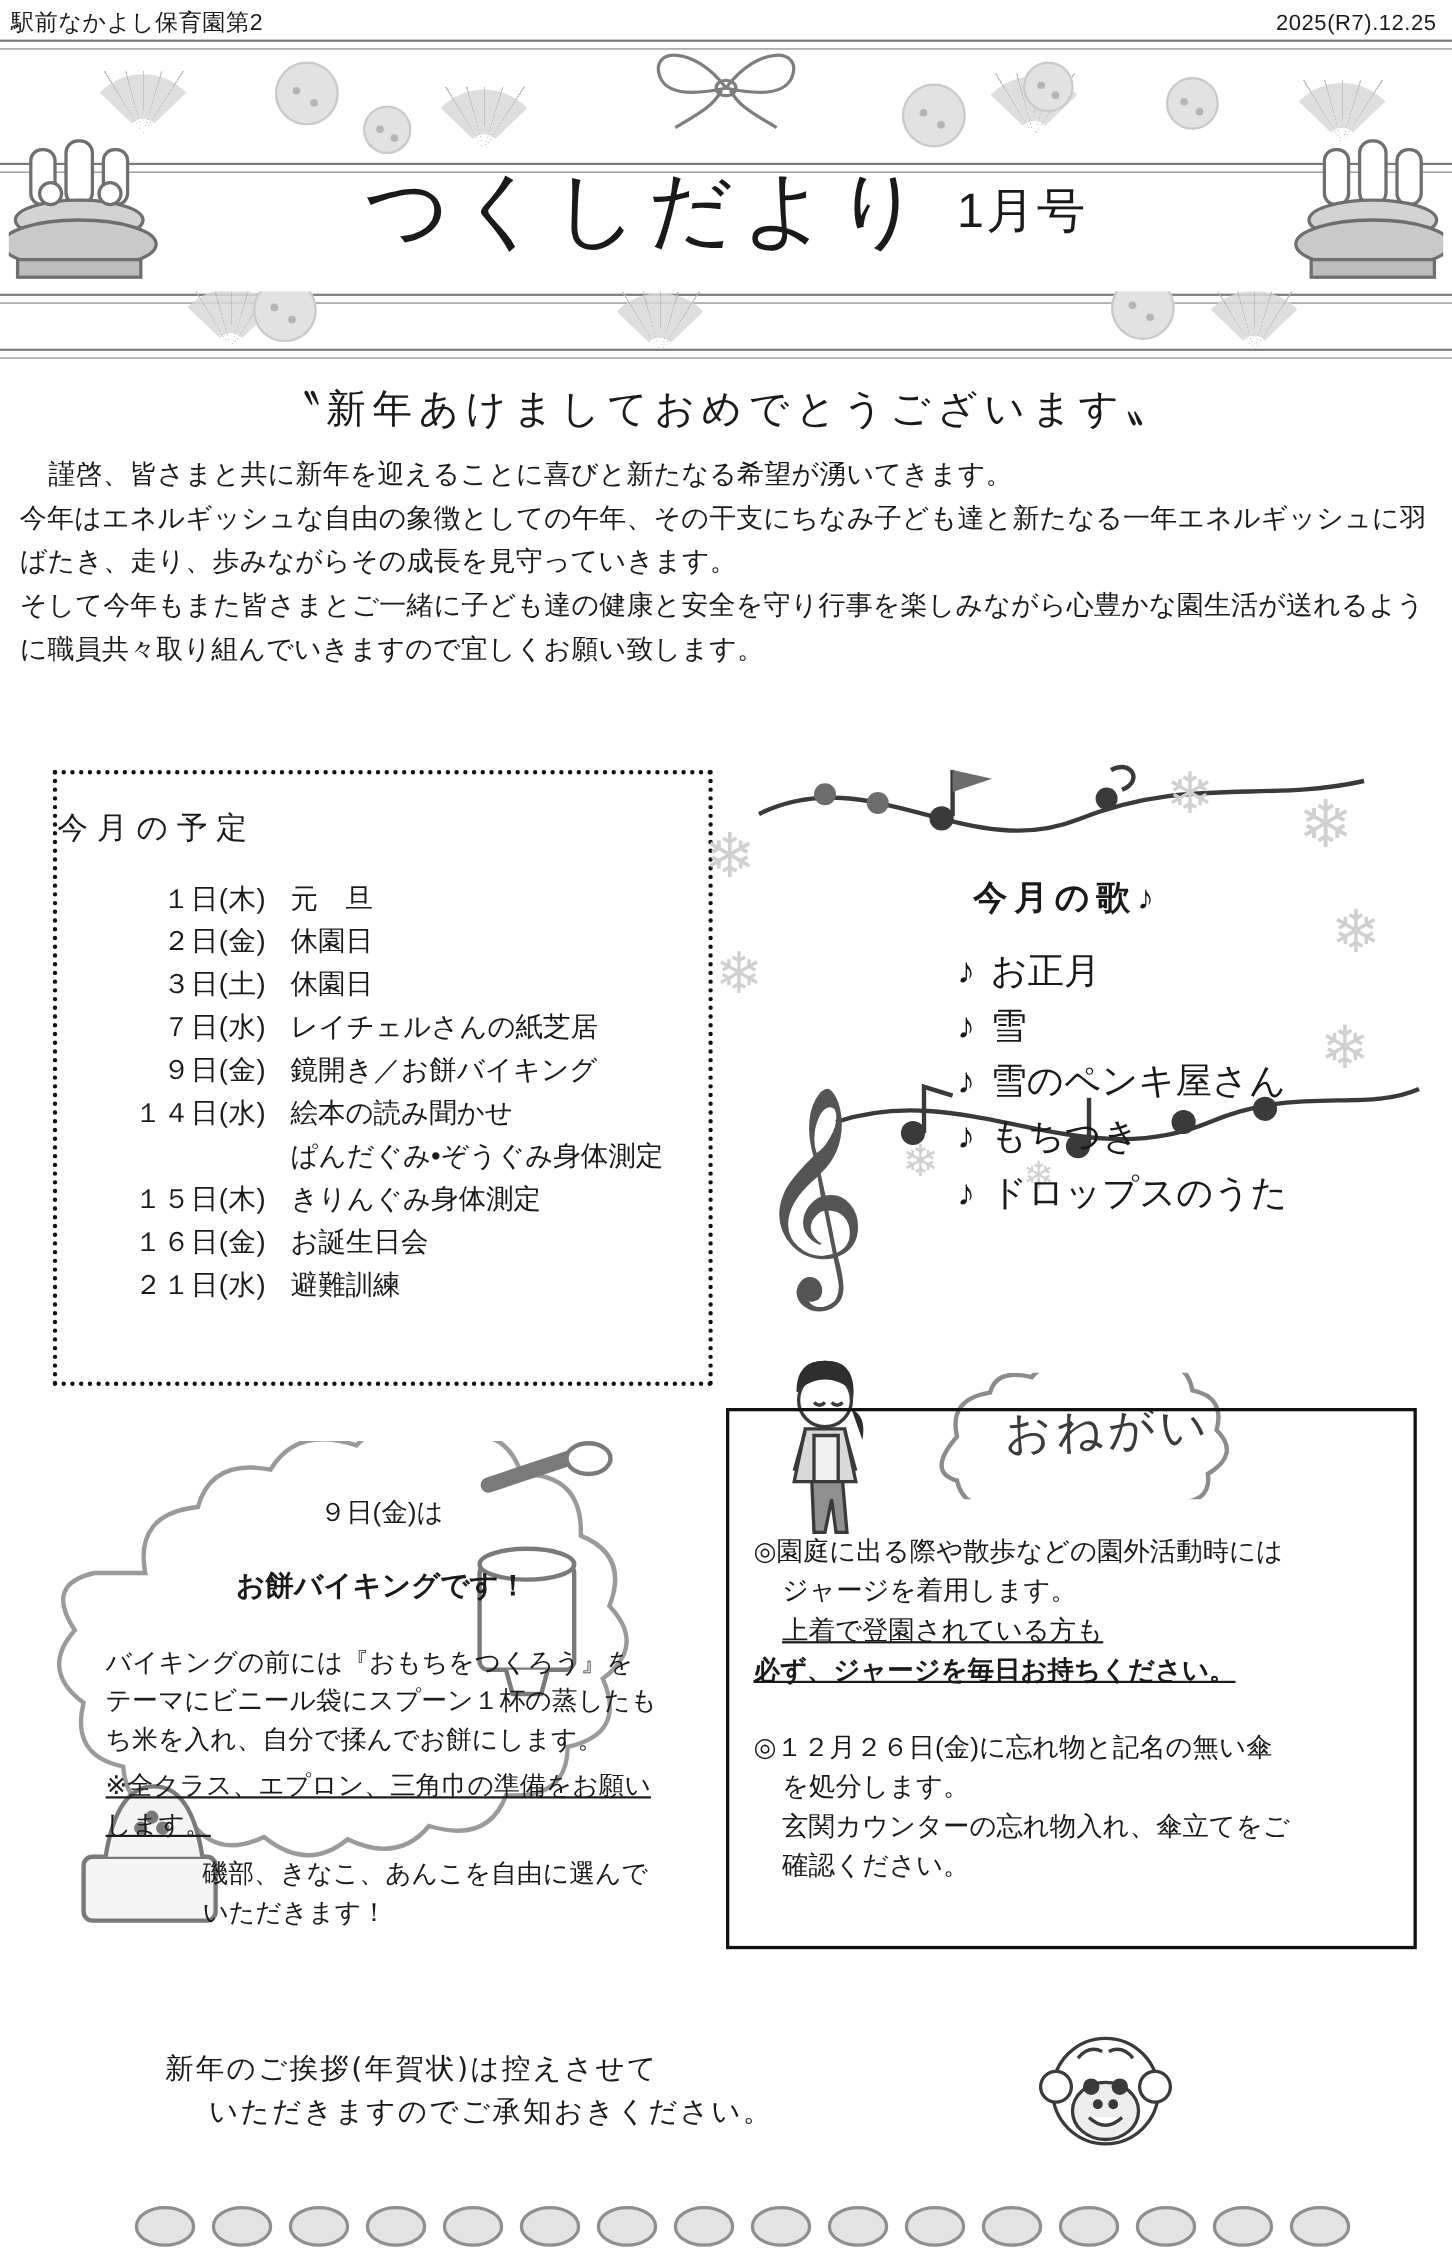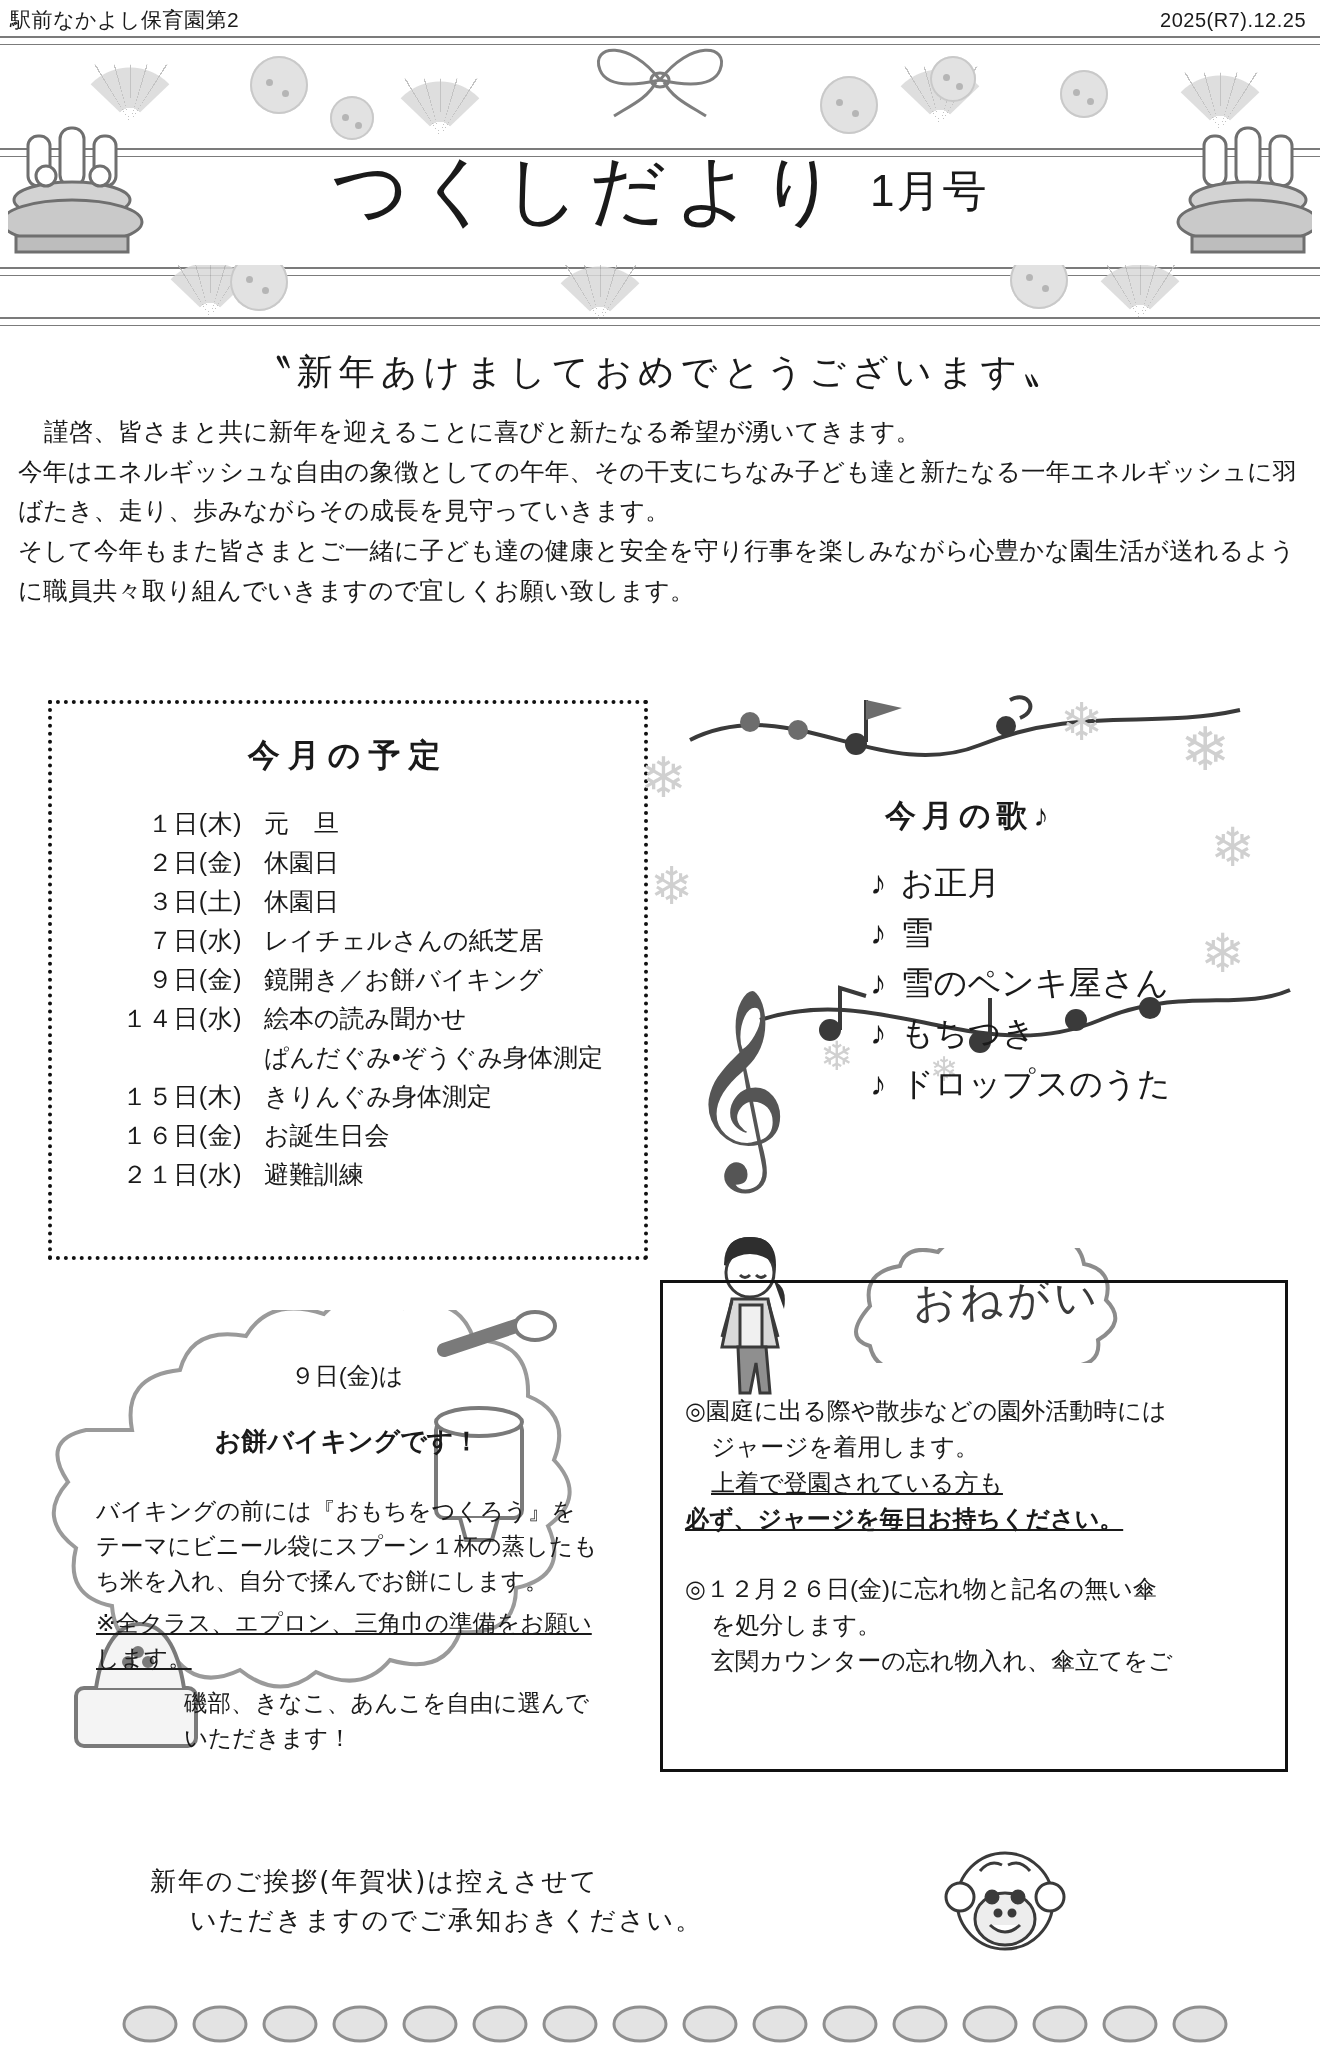--- a/index.html
+++ b/index.html
@@ -160,23 +160,22 @@
   .sched-box {
     position: absolute;
     left: 48px;
     top: 700px;
     width: 600px;
     height: 560px;
     border: 4px dotted #111;
     box-sizing: border-box;
   }
   .sched-title {
-    text-align: center;
-    font-size: 32px;
-    font-weight: bold;
+    font-size: 28px;
+    font-weight: normal;
     letter-spacing: 8px;
     margin-top: 30px;
   }
   .sched-list {
     margin: 26px 0 4px 0;
     padding: 0;
     list-style: none;
     font-size: 25px;
     line-height: 1.56;
   }
@@ -583,20 +582,21 @@
     <p class="onegai-p">
       <span>◎園庭に出る際や散歩などの園外活動時には</span>
       <span class="hang">ジャージを着用します。</span>
       <span class="hang u-line">上着で登園されている方も</span>
       <span class="u-line" style="display:block;font-weight:bold;">必ず、ジャージを毎日お持ちください。</span>
     </p>
     <p class="onegai-p">
       <span>◎１２月２６日(金)に忘れ物と記名の無い傘</span>
       <span class="hang">を処分します。</span>
       <span class="hang">玄関カウンターの忘れ物入れ、傘立てをご</span>
+      <span class="hang">確認ください。</span>
     </p>
   </div>
 
   <div class="footer-note">
     <span>新年のご挨拶(年賀状)は控えさせて</span>
     <span class="l2">いただきますのでご承知おきください。</span>
   </div>
 
   <div class="monkey">
     <svg viewBox="0 0 130 130" stroke="#3a3a3a" stroke-width="3" fill="#ffffff">

